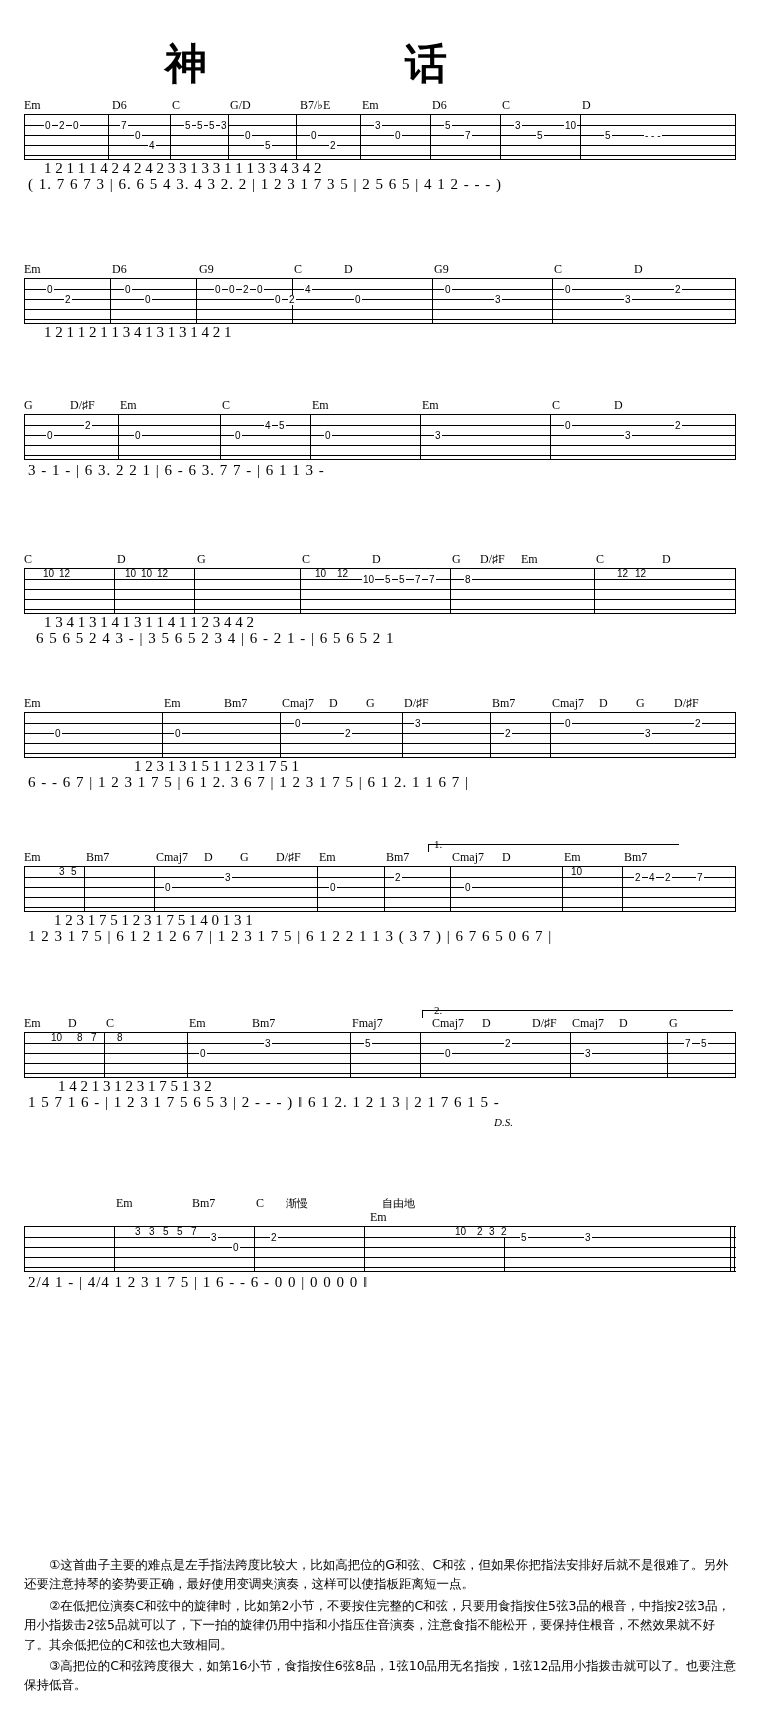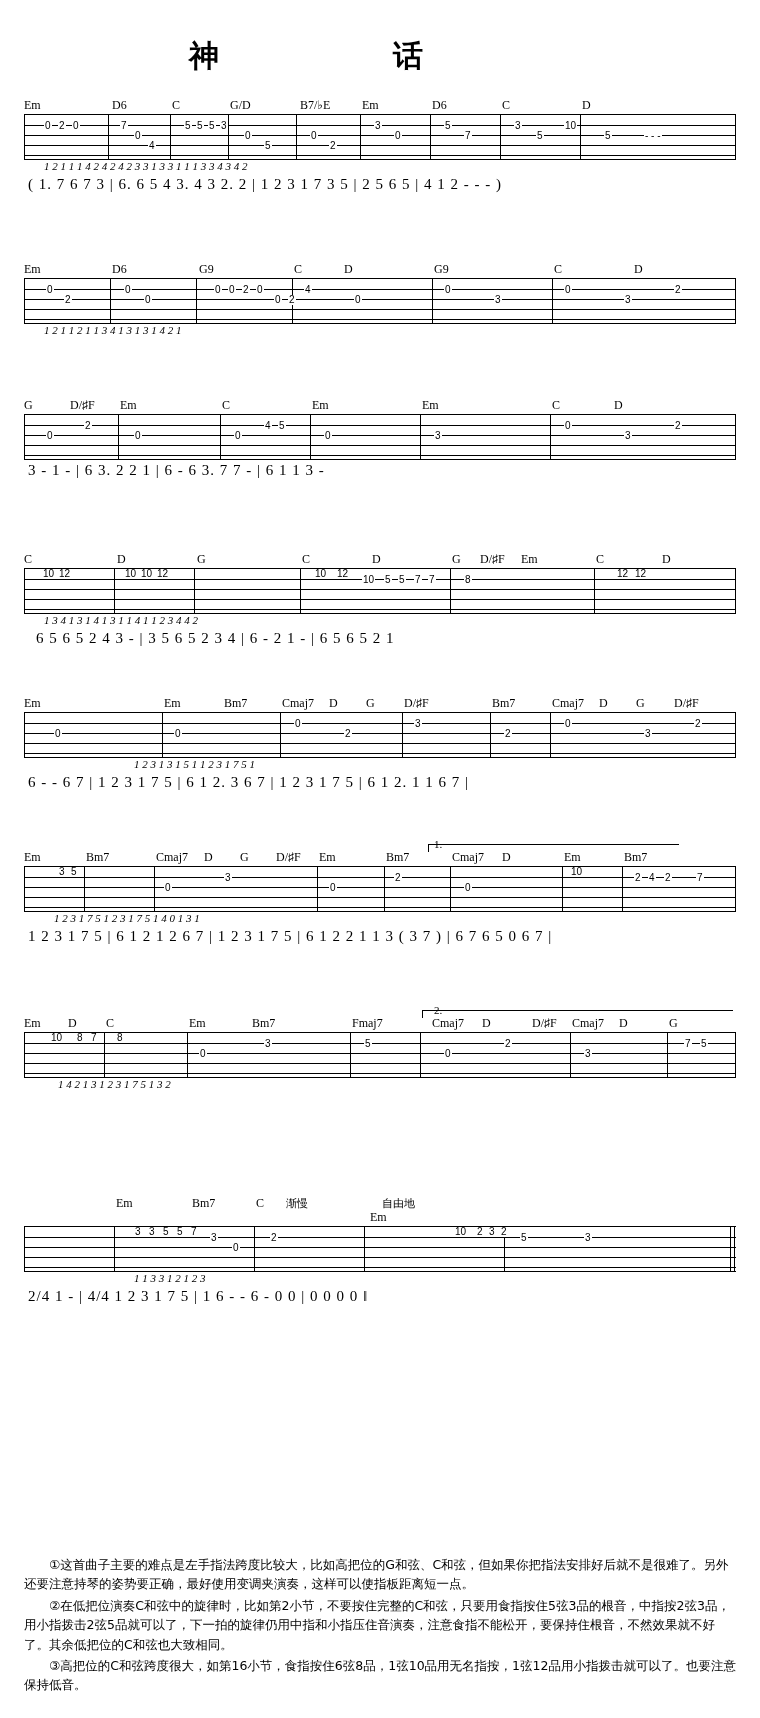--- a/index.html
+++ b/index.html
@@ -1,26 +1,26 @@
 <!DOCTYPE html>
 <html><head>
 <meta charset="utf-8">
 <style>
   html,body{margin:0;padding:0;background:#ffffff;}
   body{width:760px;height:1718px;font-family:"Liberation Serif",serif;color:#000;position:relative;overflow:hidden;}
   .page{position:relative;width:760px;height:1718px;}
-  .title{position:absolute;top:36px;left:0;width:612px;text-align:center;font-size:30px;font-weight:bold;letter-spacing:38px;text-indent:38px;font-family:"DejaVu Sans",sans-serif;}
+  .title{position:absolute;top:36px;left:0;width:612px;text-align:center;font-size:42px;font-weight:bold;letter-spacing:38px;text-indent:38px;font-family:"DejaVu Sans",sans-serif;}
   .system{position:absolute;left:24px;width:712px;}
   .staff{position:relative;height:46px;border-top:1px solid #000;border-bottom:1px solid #000;box-sizing:border-box;}
   .staff .l{position:absolute;left:0;right:0;height:0;border-top:1px solid #000;}
   .staff .l1{top:10px}.staff .l2{top:20px}.staff .l3{top:30px}.staff .l4{top:40px}
   .barline{position:absolute;top:0;bottom:0;width:1px;background:#000;}
   .chordrow{position:relative;height:16px;font-size:12px;font-family:"Liberation Serif",serif;}
   .chord{position:absolute;white-space:nowrap;font-size:12px;}
-  .fingrow{position:relative;height:14px;font-size:11px;font-style:italic;}
+  .fingrow{position:relative;height:14px;font-size:15px;}
   .fing{position:absolute;white-space:nowrap;}
   .numrow{position:relative;height:34px;font-size:15px;font-family:"Liberation Serif",serif;text-decoration:underline;}
   .num{position:absolute;white-space:nowrap;letter-spacing:1px;}
   .tabnum{position:absolute;font-size:10px;font-family:"Liberation Sans",sans-serif;background:#fff;padding:0 1px;line-height:10px;}
   .tipsbox{position:absolute;left:24px;top:1555px;width:712px;font-size:12.5px;line-height:1.55;font-family:"DejaVu Sans",sans-serif;}
   .tipsbox h4{margin:0 0 4px 0;font-size:13px;}
   .tipsbox p{margin:0 0 2px 0;text-indent:2em;}
   .dsal{position:absolute;font-style:italic;font-size:11px;font-family:"Liberation Serif",serif;}
   .brk{position:absolute;font-size:11px;font-family:"Liberation Serif",serif;}
   .bracket{position:absolute;border-top:1px solid #000;border-left:1px solid #000;height:7px;}
@@ -362,20 +362,24 @@
       <span class="tabnum" style="left:340px;top:6px">5</span>
       <span class="tabnum" style="left:420px;top:16px">0</span>
       <span class="tabnum" style="left:480px;top:6px">2</span>
       <span class="tabnum" style="left:560px;top:16px">3</span>
       <span class="tabnum" style="left:660px;top:6px">7</span>
       <span class="tabnum" style="left:676px;top:6px">5</span>
     </div>
     <div class="fingrow">
       <span class="fing" style="left:34px">1 4 2 1 3 1 2 3 1 7 5 1 3 2</span>
     </div>
+    <div class="numrow">
+      <span class="num" style="left:4px;top:2px">1 5 7 1 6 - | 1 2 3 1 7 5 6 5 3 | 2 - - - ) ‖ 6 1 2. 1 2 1 3 | 2 1 7 6 1 5 -</span>
+      <span class="dsal" style="left:470px;top:24px">D.S.</span>
+    </div>
   </div>
 
   <div class="system" style="top:1196px">
     <div class="chordrow">
       <span class="chord" style="left:92px">Em</span>
       <span class="chord" style="left:168px">Bm7</span>
       <span class="chord" style="left:232px">C</span>
       <span class="chord" style="left:262px;font-family:'DejaVu Sans',sans-serif;font-size:11px">渐慢</span>
       <span class="chord" style="left:358px;font-family:'DejaVu Sans',sans-serif;font-size:11px">自由地</span>
       <span class="chord" style="left:346px;top:14px">Em</span>
@@ -400,23 +404,20 @@
       <span class="tabnum" style="left:186px;top:6px">3</span>
       <span class="tabnum" style="left:208px;top:16px">0</span>
       <span class="tabnum" style="left:246px;top:6px">2</span>
       <span class="tabnum" style="left:430px;top:0px">10</span>
       <span class="tabnum" style="left:452px;top:0px">2</span>
       <span class="tabnum" style="left:464px;top:0px">3</span>
       <span class="tabnum" style="left:476px;top:0px">2</span>
       <span class="tabnum" style="left:496px;top:6px">5</span>
       <span class="tabnum" style="left:560px;top:6px">3</span>
     </div>
-    <div class="fingrow">
-      <span class="fing" style="left:110px">1 1 3 3 1 2 1 2 3</span>
-    </div>
     <div class="numrow">
       <span class="num" style="left:4px;top:2px">2/4 1 - | 4/4 1 2 3 1 7 5 | 1 6 - - 6 - 0 0 | 0 0 0 0 ‖</span>
     </div>
   </div>
 
   <div class="tipsbox">
     <p>①这首曲子主要的难点是左手指法跨度比较大，比如高把位的G和弦、C和弦，但如果你把指法安排好后就不是很难了。另外还要注意持琴的姿势要正确，最好使用变调夹演奏，这样可以使指板距离短一点。</p>
     <p>②在低把位演奏C和弦中的旋律时，比如第2小节，不要按住完整的C和弦，只要用食指按住5弦3品的根音，中指按2弦3品，用小指拨击2弦5品就可以了，下一拍的旋律仍用中指和小指压住音演奏，注意食指不能松开，要保持住根音，不然效果就不好了。其余低把位的C和弦也大致相同。</p>
     <p>③高把位的C和弦跨度很大，如第16小节，食指按住6弦8品，1弦10品用无名指按，1弦12品用小指拨击就可以了。也要注意保持低音。</p>
 

